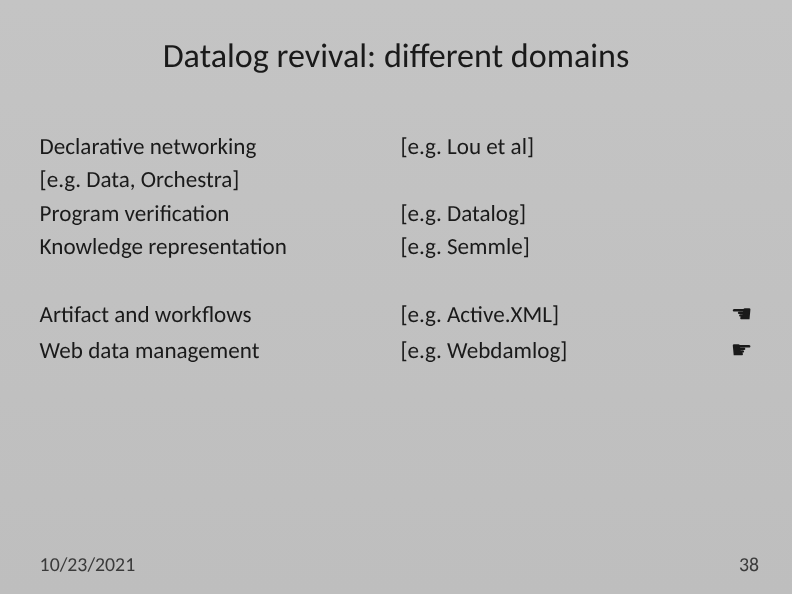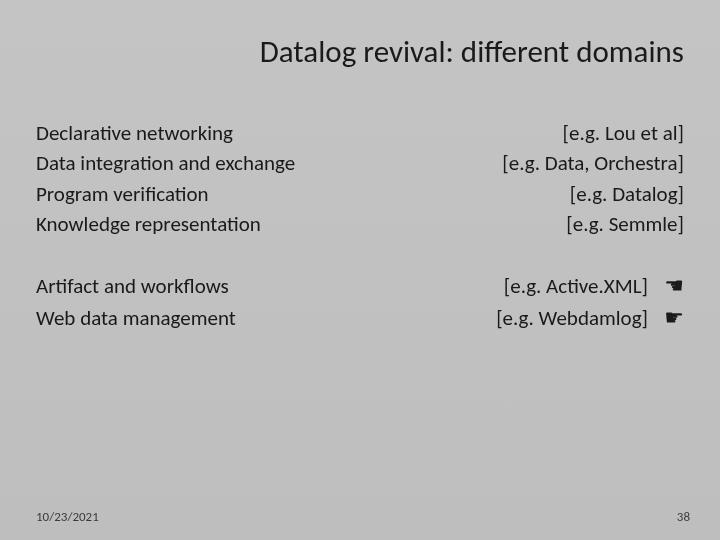--- a/index.html
+++ b/index.html
@@ -19,21 +19,21 @@
     .slide {
       width: 100%;
       height: 100%;
       padding: 32px 36px 0 36px;
       display: flex;
       flex-direction: column;
     }
     .title {
       font-size: 31px;
       font-weight: 400;
-      text-align: right;
+      text-align: center;
       margin-bottom: 48px;
       color: #1a1a1a;
     }
     .content {
       display: flex;
       flex-direction: column;
       gap: 0;
     }
     .row {
       display: flex;
@@ -41,55 +41,53 @@
       font-size: 21px;
       line-height: 1.45;
       font-weight: 400;
     }
     .col-left {
       width: 328px;
       flex-shrink: 0;
     }
     .col-right {
       flex-grow: 1;
-      text-align: right;
     }
     .spacer {
       height: 30px;
     }
     .pointer {
       width: 36px;
       text-align: right;
       font-size: 22px;
     }
     .footer {
       position: absolute;
       bottom: 16px;
       left: 36px;
       right: 30px;
       display: flex;
       justify-content: space-between;
-      font-size: 13px;
+      font-size: 18px;
       color: #3a3a3a;
     }
   </style>
 </head>
 <body>
 
 <div class="slide">
   <h1 class="title">Datalog revival: different domains</h1>
 
   <div class="content">
 
     <div class="row">
       <span class="col-left">Declarative networking</span>
       <span class="col-right">[e.g. Lou et al]</span>
     </div>
     <div class="row">
-      <span class="col-left">Data integration and exchange</span>
       <span class="col-right">[e.g. Data, Orchestra]</span>
     </div>
     <div class="row">
       <span class="col-left">Program verification</span>
       <span class="col-right">[e.g. Datalog]</span>
     </div>
     <div class="row">
     </div>
     <div class="row">
       <span class="col-left">Knowledge representation</span>

